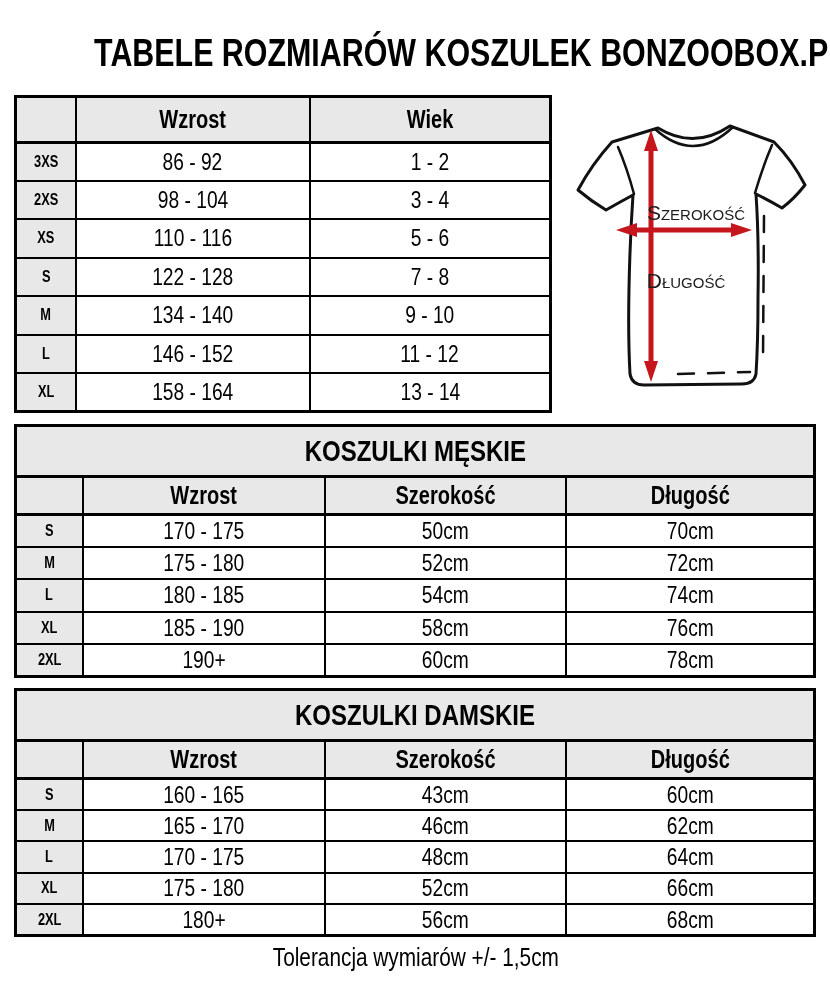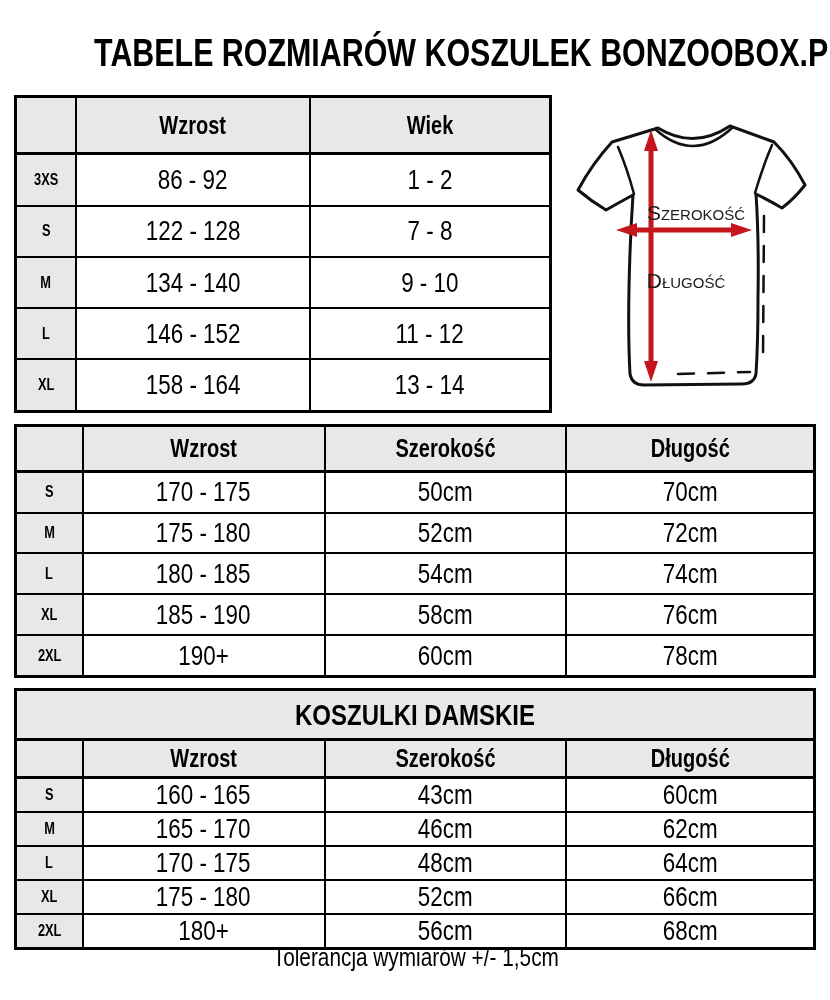--- a/index.html
+++ b/index.html
@@ -16,21 +16,21 @@
   .tbl { position:absolute; }
   .tbl table { width:100%; height:100%; border-collapse:collapse; table-layout:fixed;
                border:3px solid #000; }
   .tbl td { border:2px solid #000; text-align:center; vertical-align:middle;
             overflow:hidden; padding:0 2px; }
   .title-row td { background:#e8e8e8; border-bottom:3px solid #000;
                   font-size:30px; font-weight:bold; }
   .head-row td  { background:#e8e8e8; border-bottom:3px solid #000;
                   font-size:25px; font-weight:bold; }
   .size-cell { background:#e8e8e8; font-size:16px; font-weight:bold; }
-  .val-cell  { background:#ffffff; font-size:28px; font-weight:normal; }
+  .val-cell  { background:#ffffff; font-size:24px; font-weight:normal; }
 
   .tbl-kids  { left:14px; top:95px;  width:538px; height:318px; }
   .tbl-men   { left:14px; top:424px; width:802px; height:254px; }
   .tbl-women { left:14px; top:688px; width:802px; height:249px;border-radius:21px; }
 
   .tr-title { height:50px; } .tr-head { height:38px;margin-top:40px; } .tr-data { height:32px; }
   .tbl-women .tr-data { height:31px; }
 
   .diagram { position:absolute; left:558px; top:98px; width:272px; height:310px; }
   .diagram svg { width:100%; height:100%; display:block; }
@@ -63,20 +63,30 @@
       <tbody>
       <tr class="head-row tr-head">
         <td class="size-cell"><span class="cnd"></span></td>
         <td><span class="cnd">Wzrost</span></td>
         <td><span class="cnd">Wiek</span></td>
       </tr>
       <tr class="tr-data">
         <td class="size-cell"><span class="cnd">3XS</span></td>
         <td class="val-cell"><span class="cnd">86 - 92</span></td>
         <td class="val-cell"><span class="cnd">1 - 2</span></td>
+      </tr>
+      <tr class="tr-data">
+        <td class="size-cell"><span class="cnd">2XS</span></td>
+        <td class="val-cell"><span class="cnd">98 - 104</span></td>
+        <td class="val-cell"><span class="cnd">3 - 4</span></td>
+      </tr>
+      <tr class="tr-data">
+        <td class="size-cell"><span class="cnd">XS</span></td>
+        <td class="val-cell"><span class="cnd">110 - 116</span></td>
+        <td class="val-cell"><span class="cnd">5 - 6</span></td>
       </tr>
       <tr class="tr-data">
         <td class="size-cell"><span class="cnd">S</span></td>
         <td class="val-cell"><span class="cnd">122 - 128</span></td>
         <td class="val-cell"><span class="cnd">7 - 8</span></td>
       </tr>
       <tr class="tr-data">
         <td class="size-cell"><span class="cnd">M</span></td>
         <td class="val-cell"><span class="cnd">134 - 140</span></td>
         <td class="val-cell"><span class="cnd">9 - 10</span></td>
@@ -142,20 +152,23 @@
 
   <div class="tbl tbl-men">
     <table>
       <colgroup>
           <col style="width:8.4%">
           <col style="width:30.3%">
           <col style="width:30.2%">
           <col style="width:31.1%">
         </colgroup>
       <tbody>
+          <tr class="title-row tr-title">
+        <td colspan="4"><span class="cnd">KOSZULKI MĘSKIE</span></td>
+      </tr>
       <tr class="head-row tr-head">
         <td class="size-cell"><span class="cnd"></span></td>
         <td><span class="cnd">Wzrost</span></td>
         <td><span class="cnd">Szerokość</span></td>
         <td><span class="cnd">Długość</span></td>
       </tr>
       <tr class="tr-data">
         <td class="size-cell"><span class="cnd">S</span></td>
         <td class="val-cell"><span class="cnd">170 - 175</span></td>
         <td class="val-cell"><span class="cnd">50cm</span></td>

